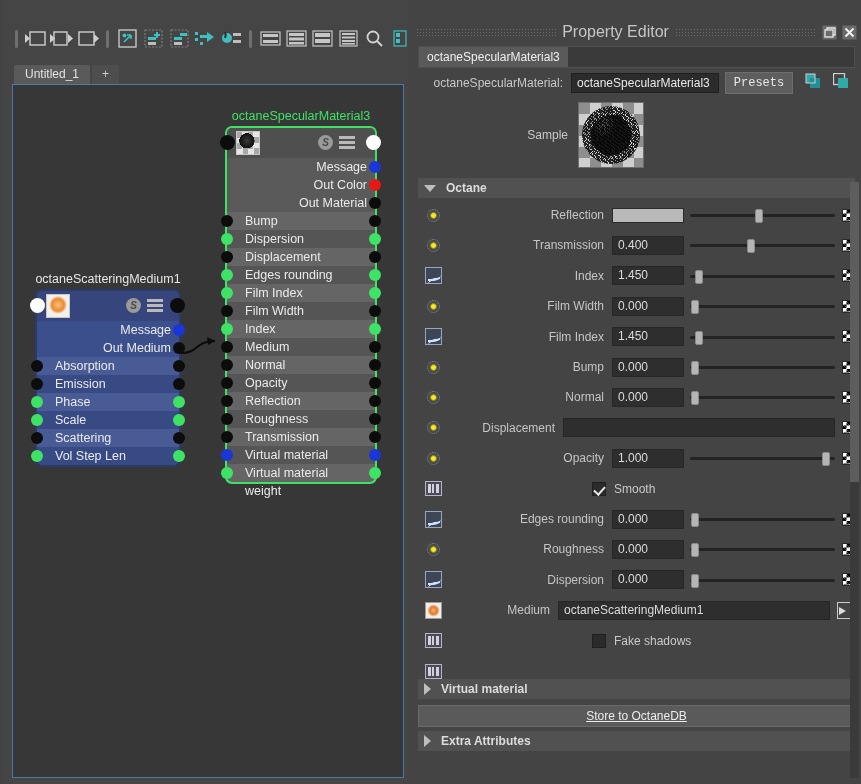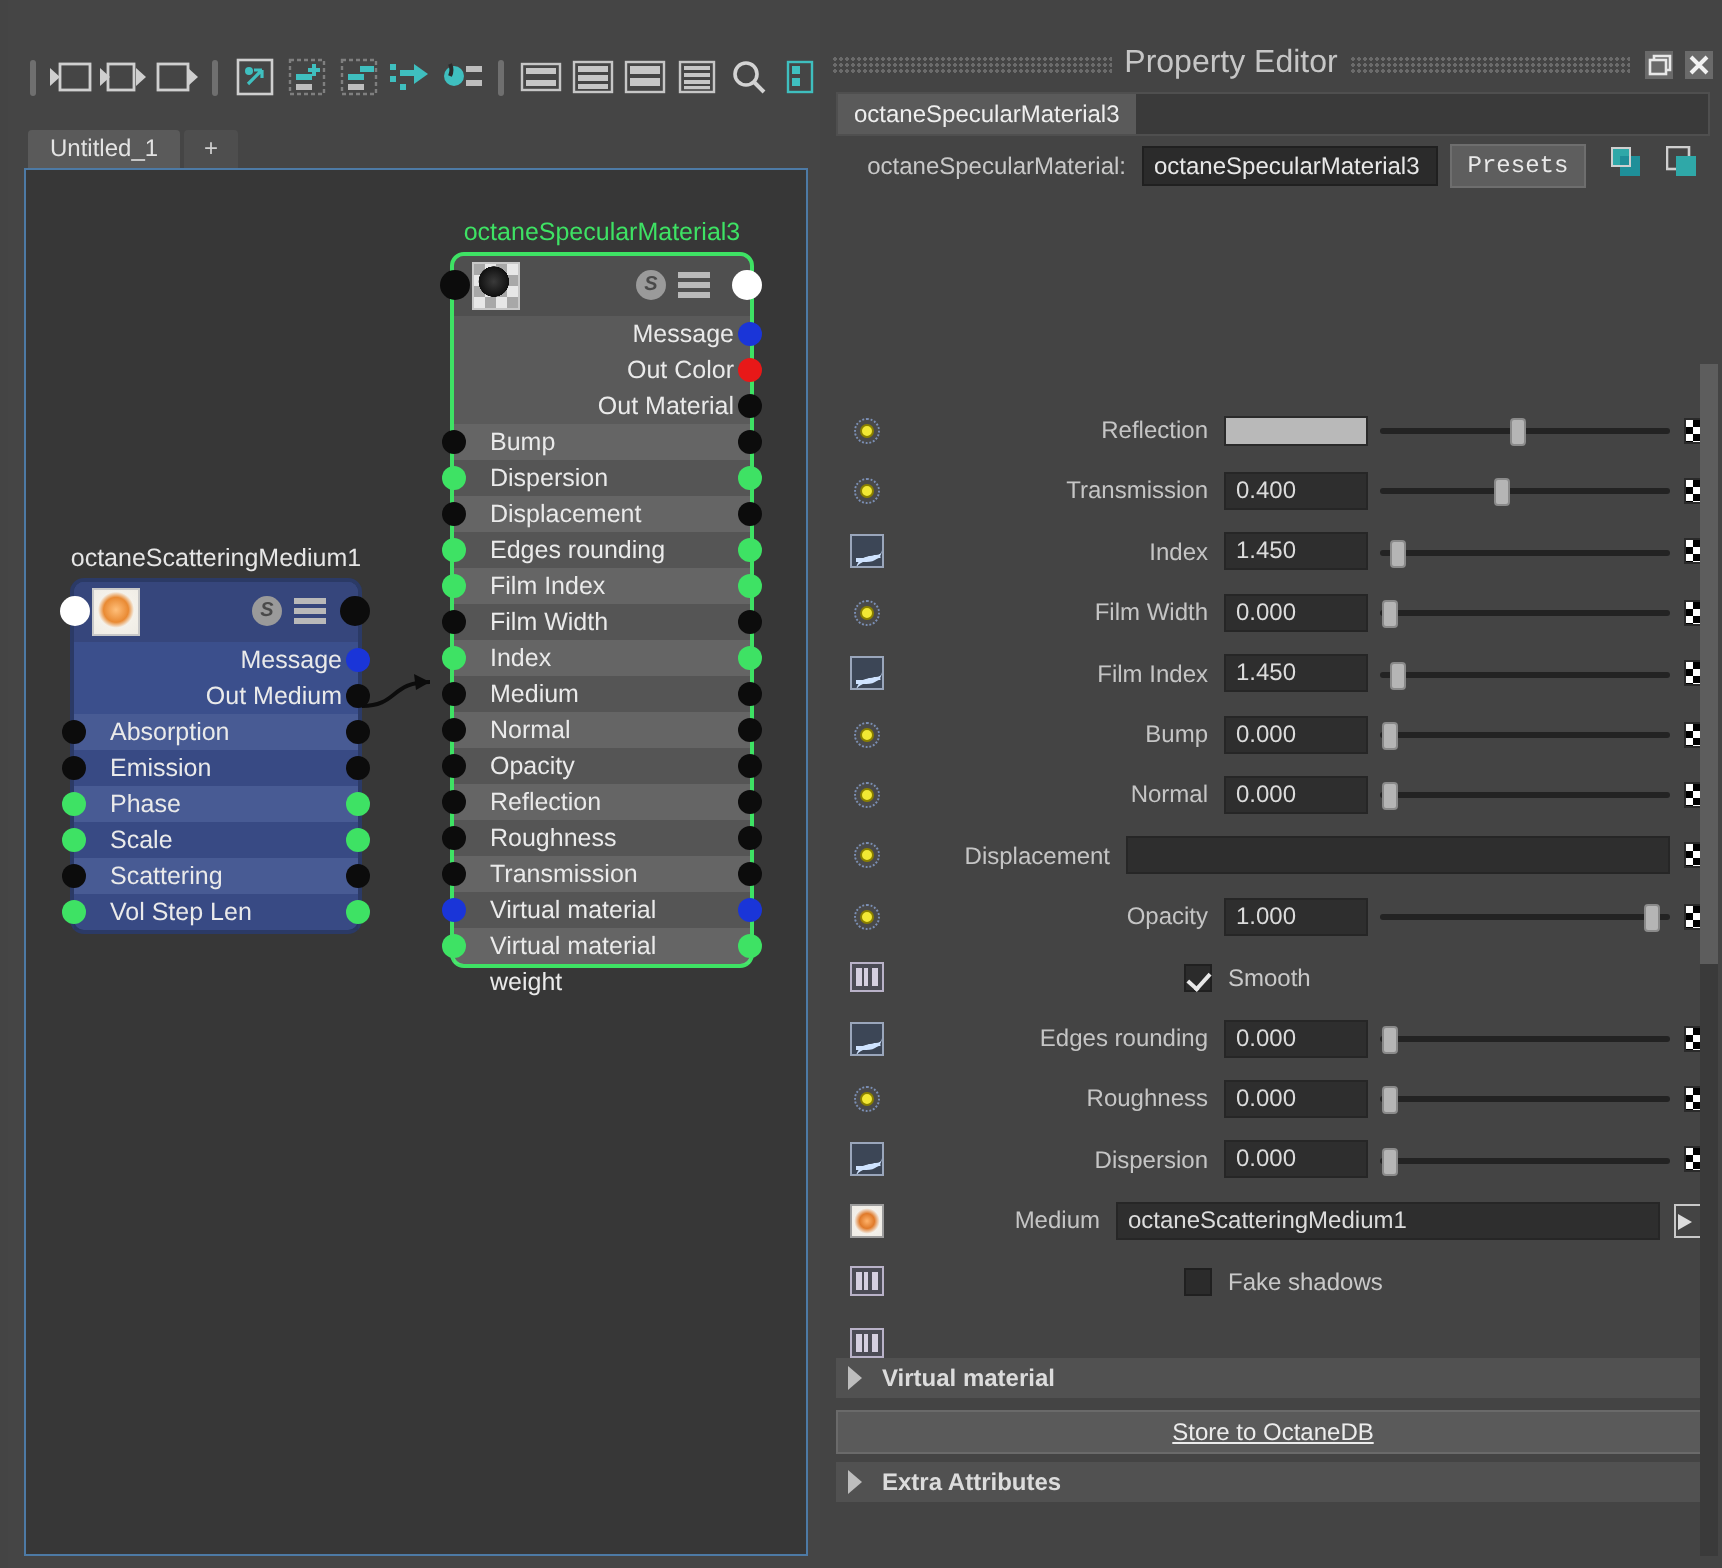--- a/index.html
+++ b/index.html
@@ -502,21 +502,31 @@
           </svg>
       </span>
       <span style="margin-left:12px;">
         <svg width="16" height="16">
             <rect x="0.5" y="0.5" width="11" height="11" fill="none" stroke="#cfcfcf" stroke-width="1.3"></rect>
             <rect x="5" y="5" width="10" height="10" fill="#2fa8a8"></rect>
           </svg>
       </span>
     </div>
 
-
+    <div id="pe-sample-row">
+      <div id="sample-label">Sample</div>
+      <div id="sample-swatch">
+          <div class="noise"></div>
+        </div>
+    </div>
+
+    <div class="section-head" id="sec-octane" style="top:178px;">
+      <span class="tri down"></span>
+      <span>Octane</span>
+    </div>
 
     <div id="rows-host">
         <div class="prow" style="top: 204px;">
           <div class="p-icon">
             <span class="key-dot">
               <b></b>
             </span>
           </div>
           <div class="p-label">Reflection</div>
           <span class="p-color" style="background: rgb(185, 185, 185);"></span>

